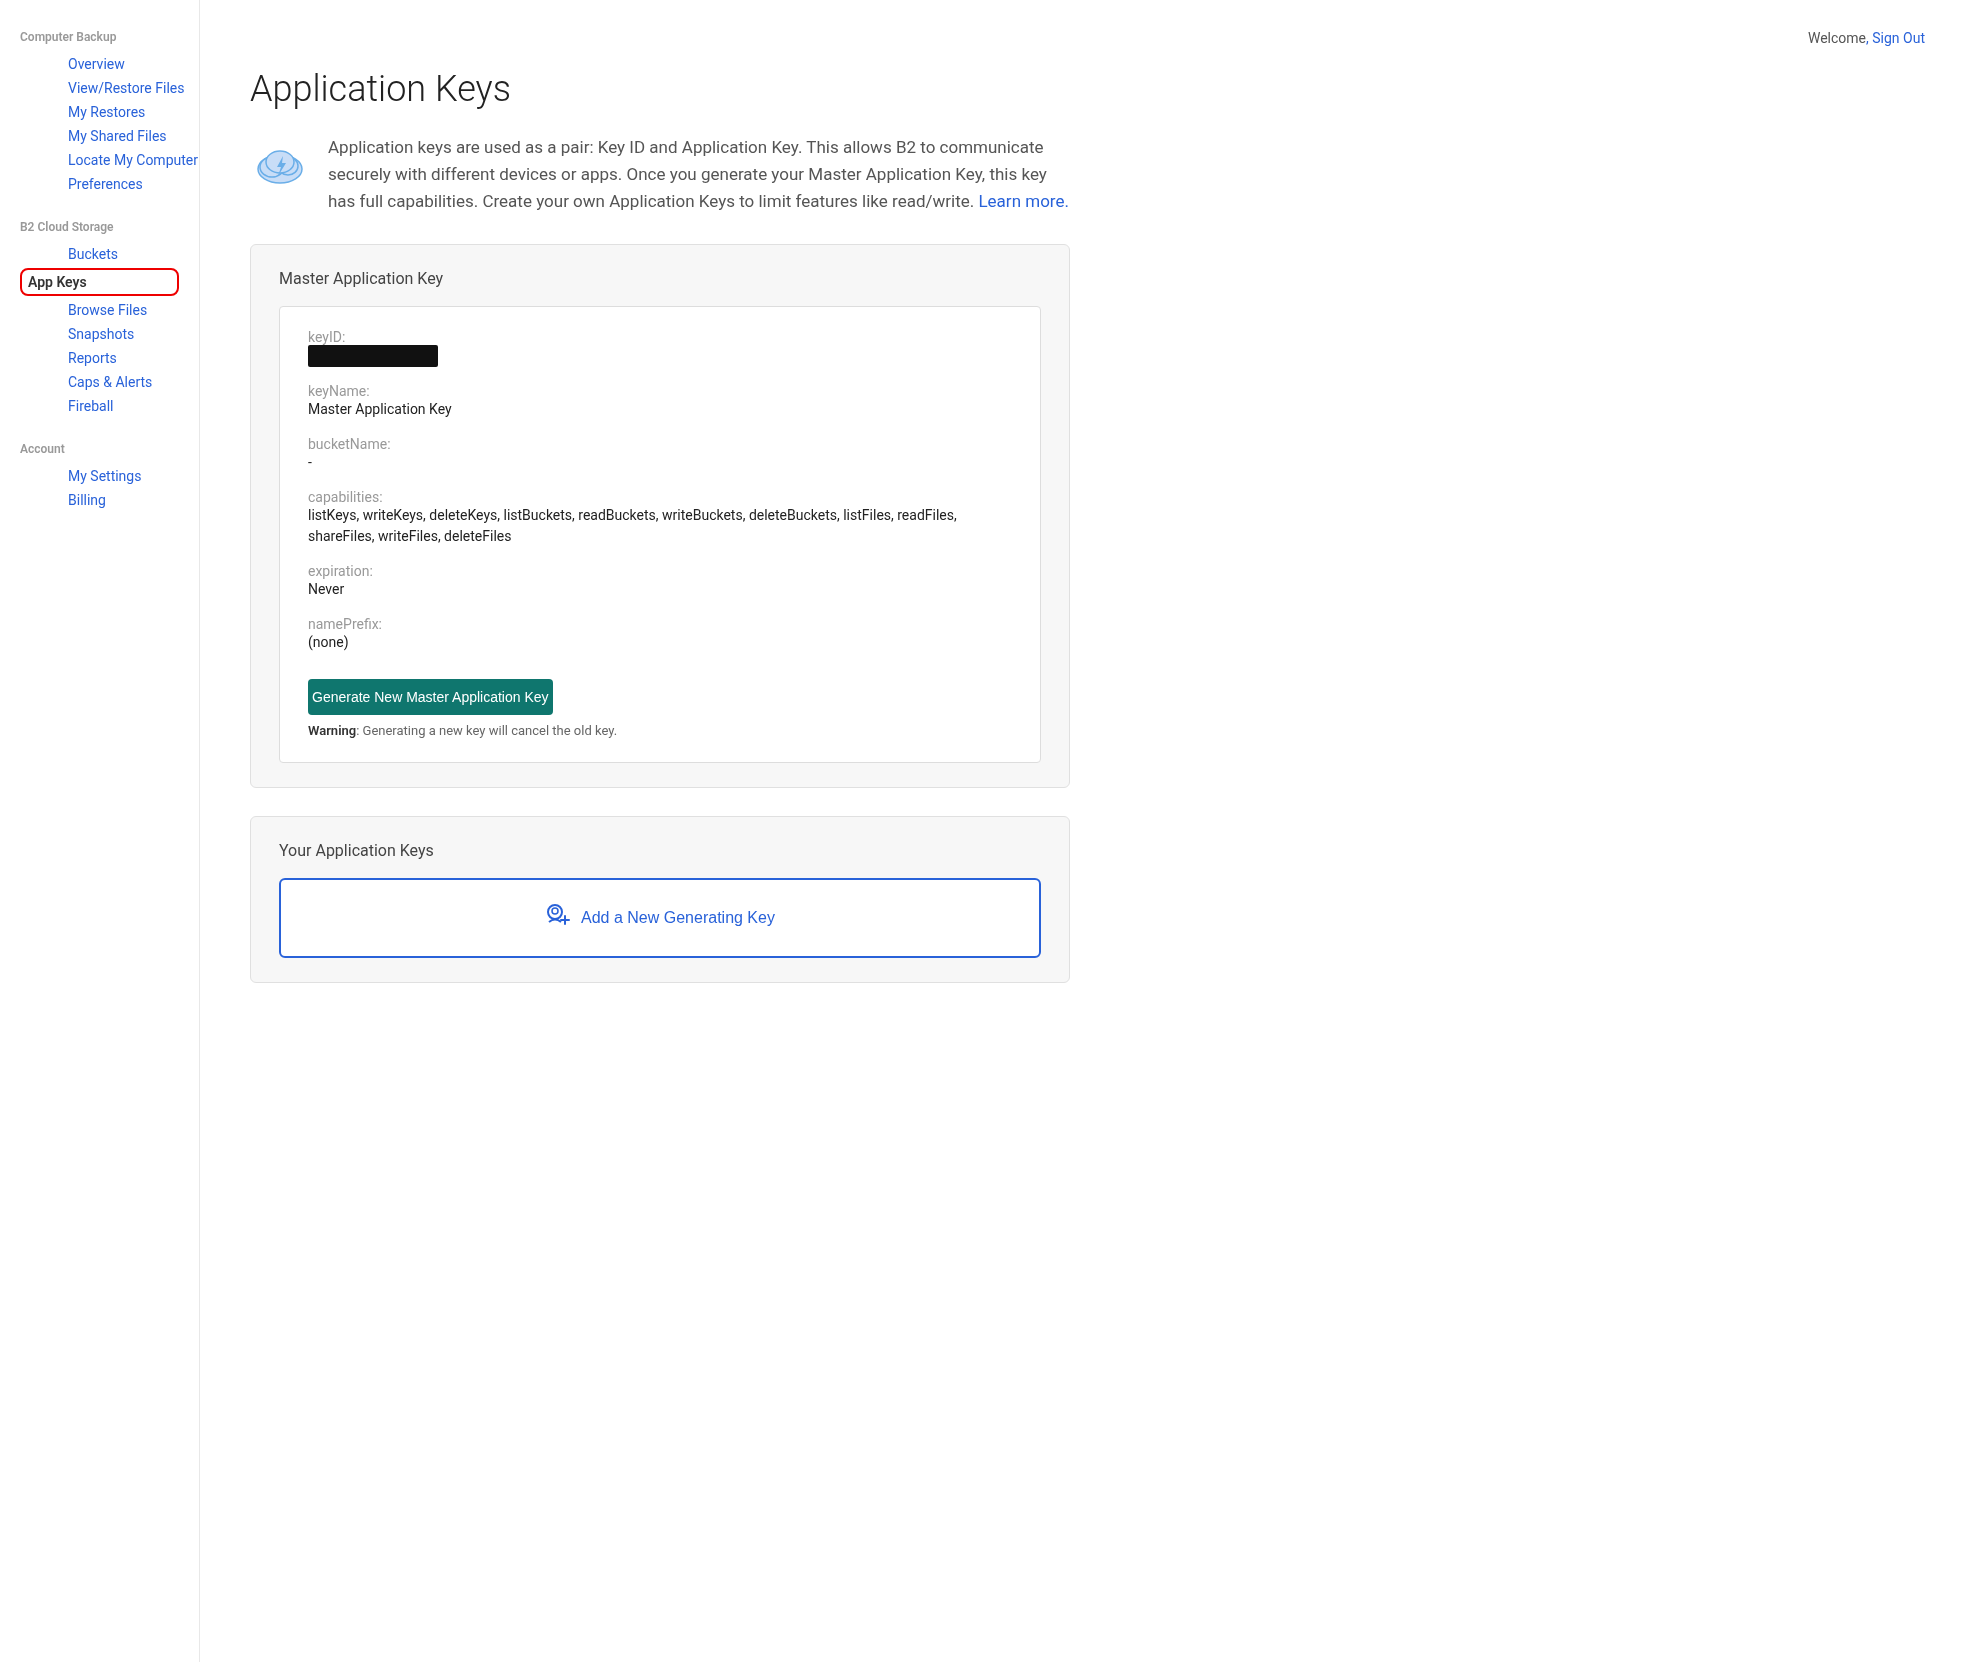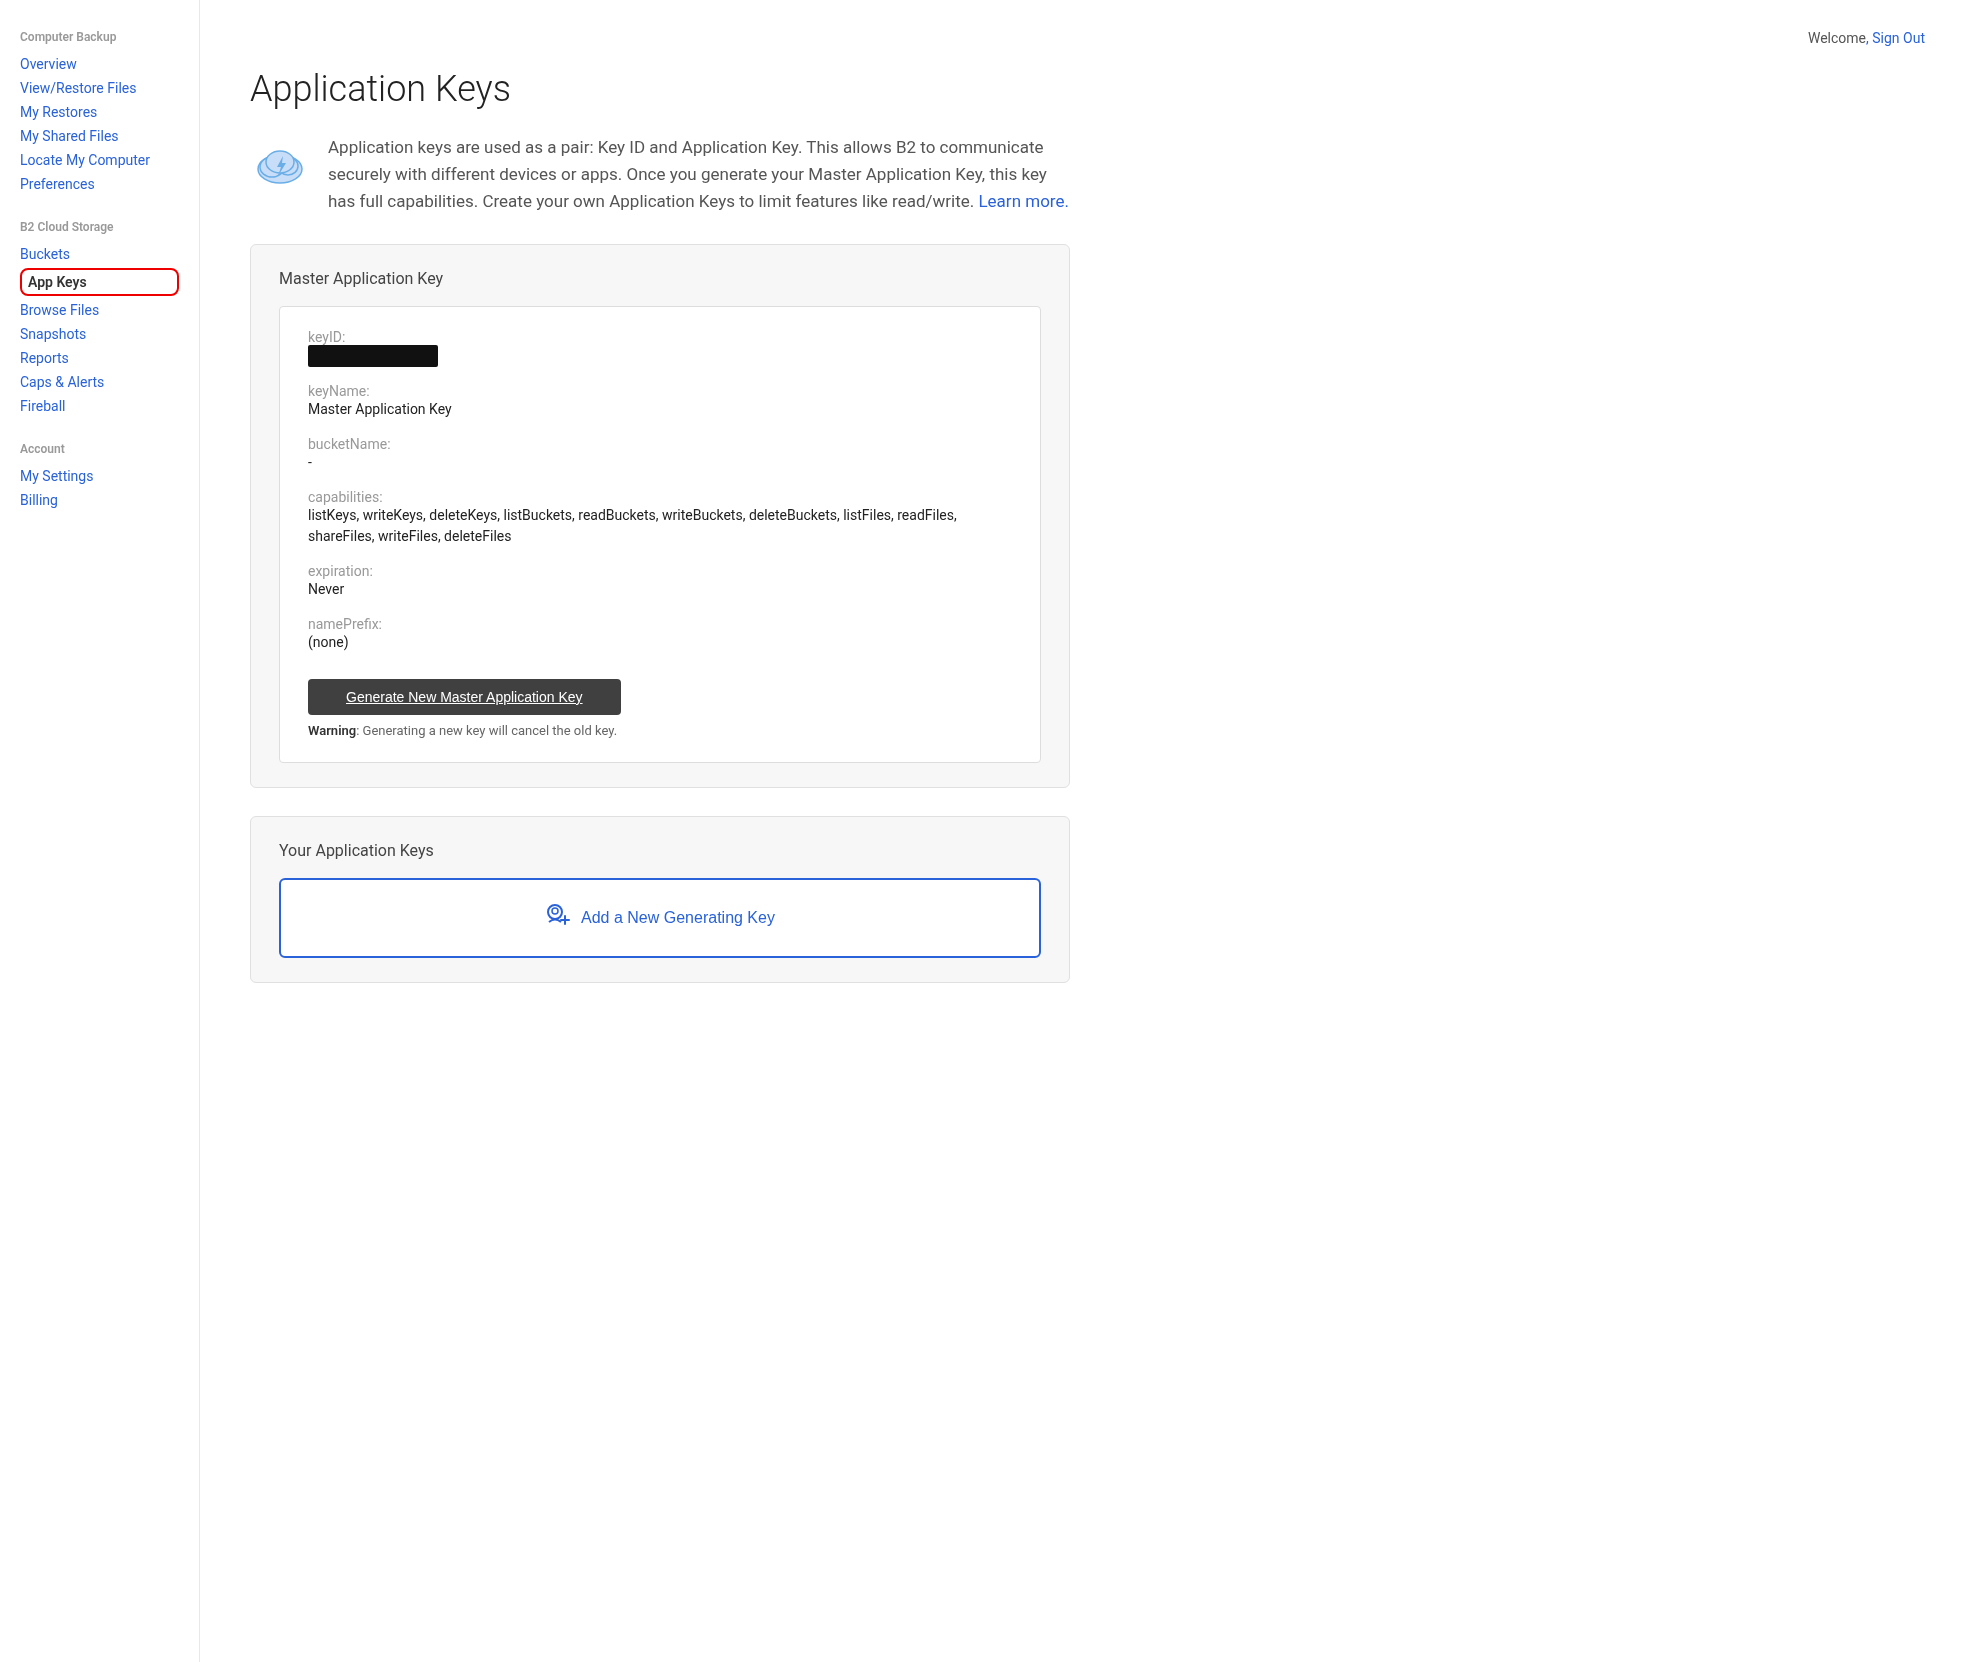--- a/index.html
+++ b/index.html
@@ -33,20 +33,21 @@
     .sidebar-section-label:first-child {
       margin-top: 0;
     }
     .sidebar-link {
       display: block;
       color: #2962d9;
       text-decoration: none;
       padding: 4px 0;
       font-size: 14px;
       cursor: pointer;
+      margin-left: 48px;
     }
     .sidebar-item-active {
       display: block;
       color: #333;
       font-weight: 600;
       padding: 4px 8px 4px 6px;
       font-size: 14px;
       border: 2px solid #e00;
       border-radius: 8px;
       margin-right: 20px;
@@ -138,31 +139,30 @@
     .key-value-redacted {
       display: inline-block;
       background: #111;
       color: #111;
       width: 130px;
       height: 22px;
       border-radius: 2px;
       vertical-align: middle;
     }
     .btn-primary {
-      background: #404040;
+      background: #0f766e;
       color: #fff;
       border: none;
       border-radius: 4px;
-      padding: 10px 38px;
+      padding: 10px 4px;
       font-size: 14px;
       cursor: pointer;
       font-weight: 500;
       margin-top: 12px;
       margin-bottom: 6px;
-      text-decoration: underline;
     }
     .warning-text {
       font-size: 13px;
       color: #666;
       margin-top: 2px;
     }
     .warning-text strong {
       color: #333;
       font-weight: 600;
     }

